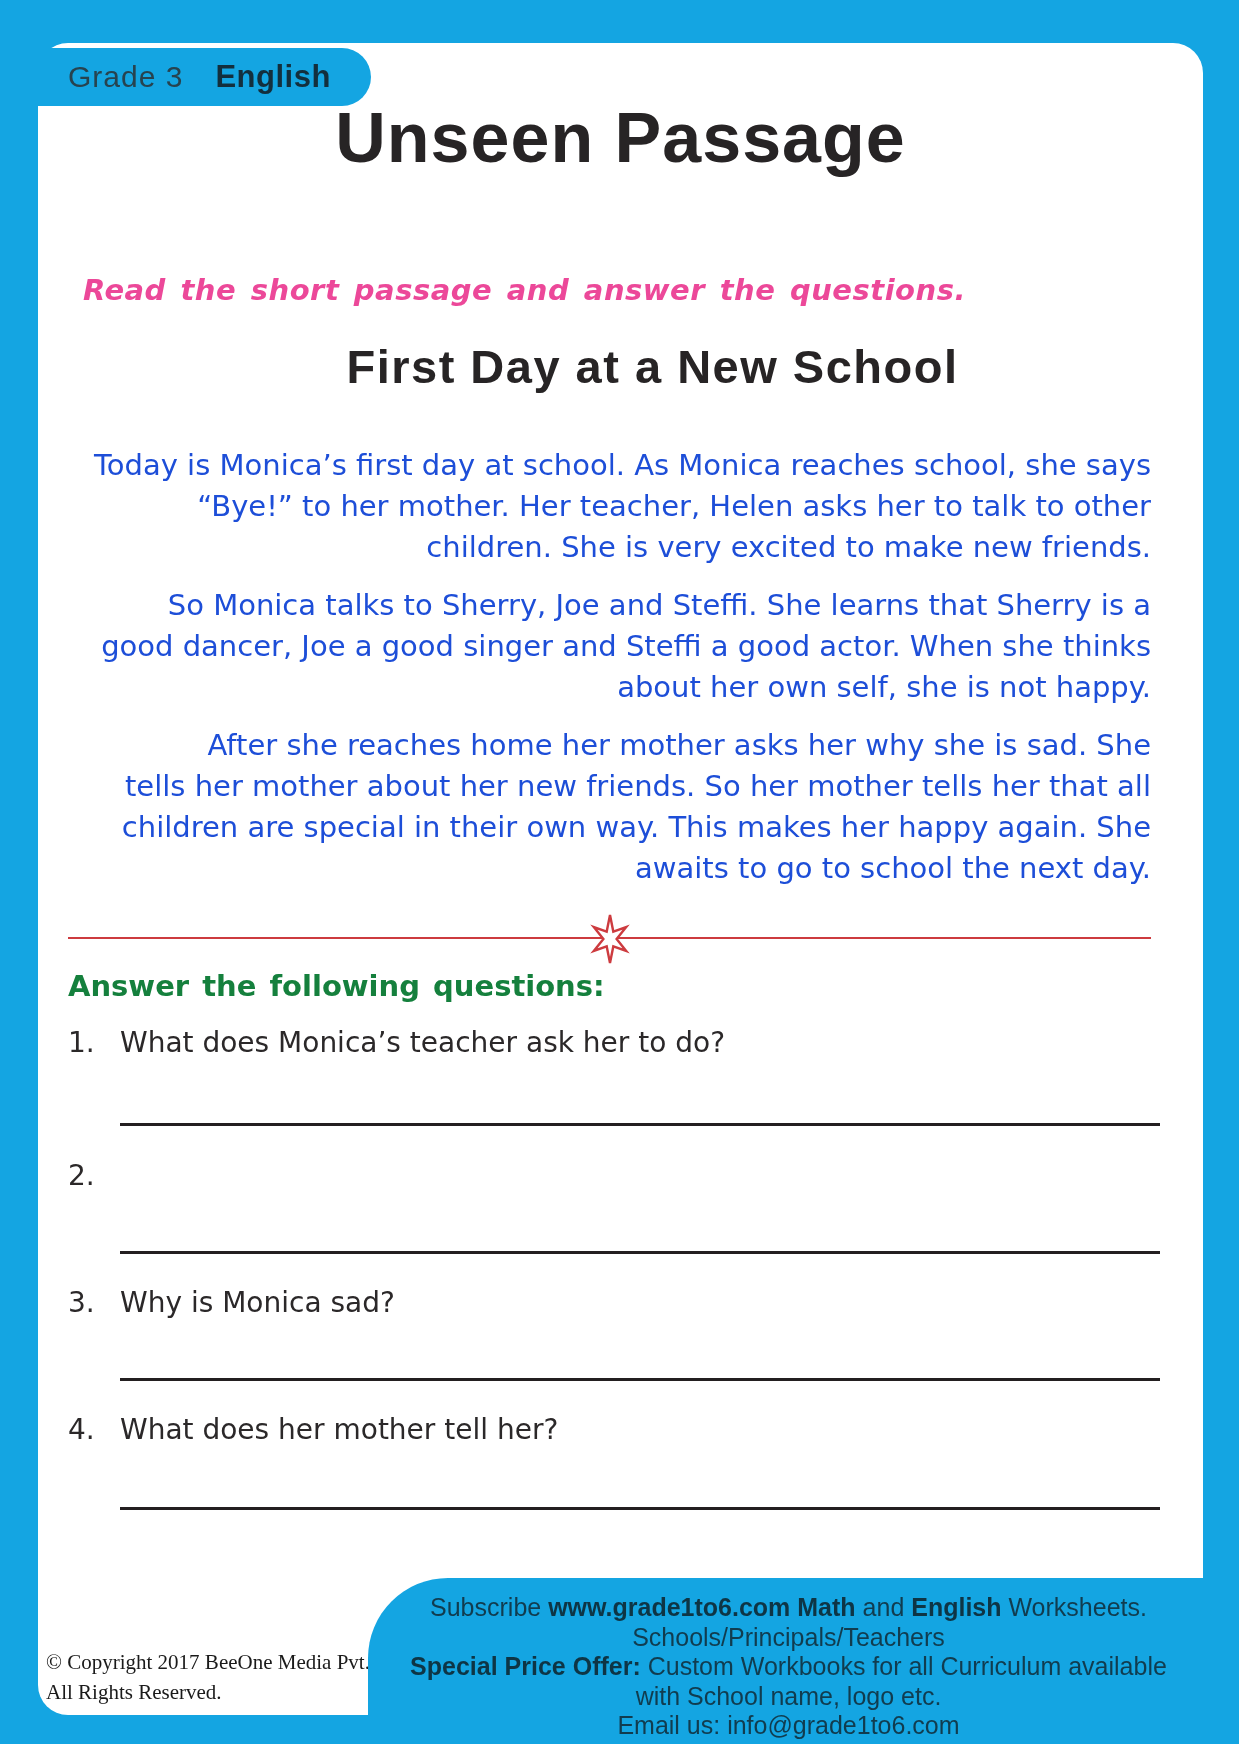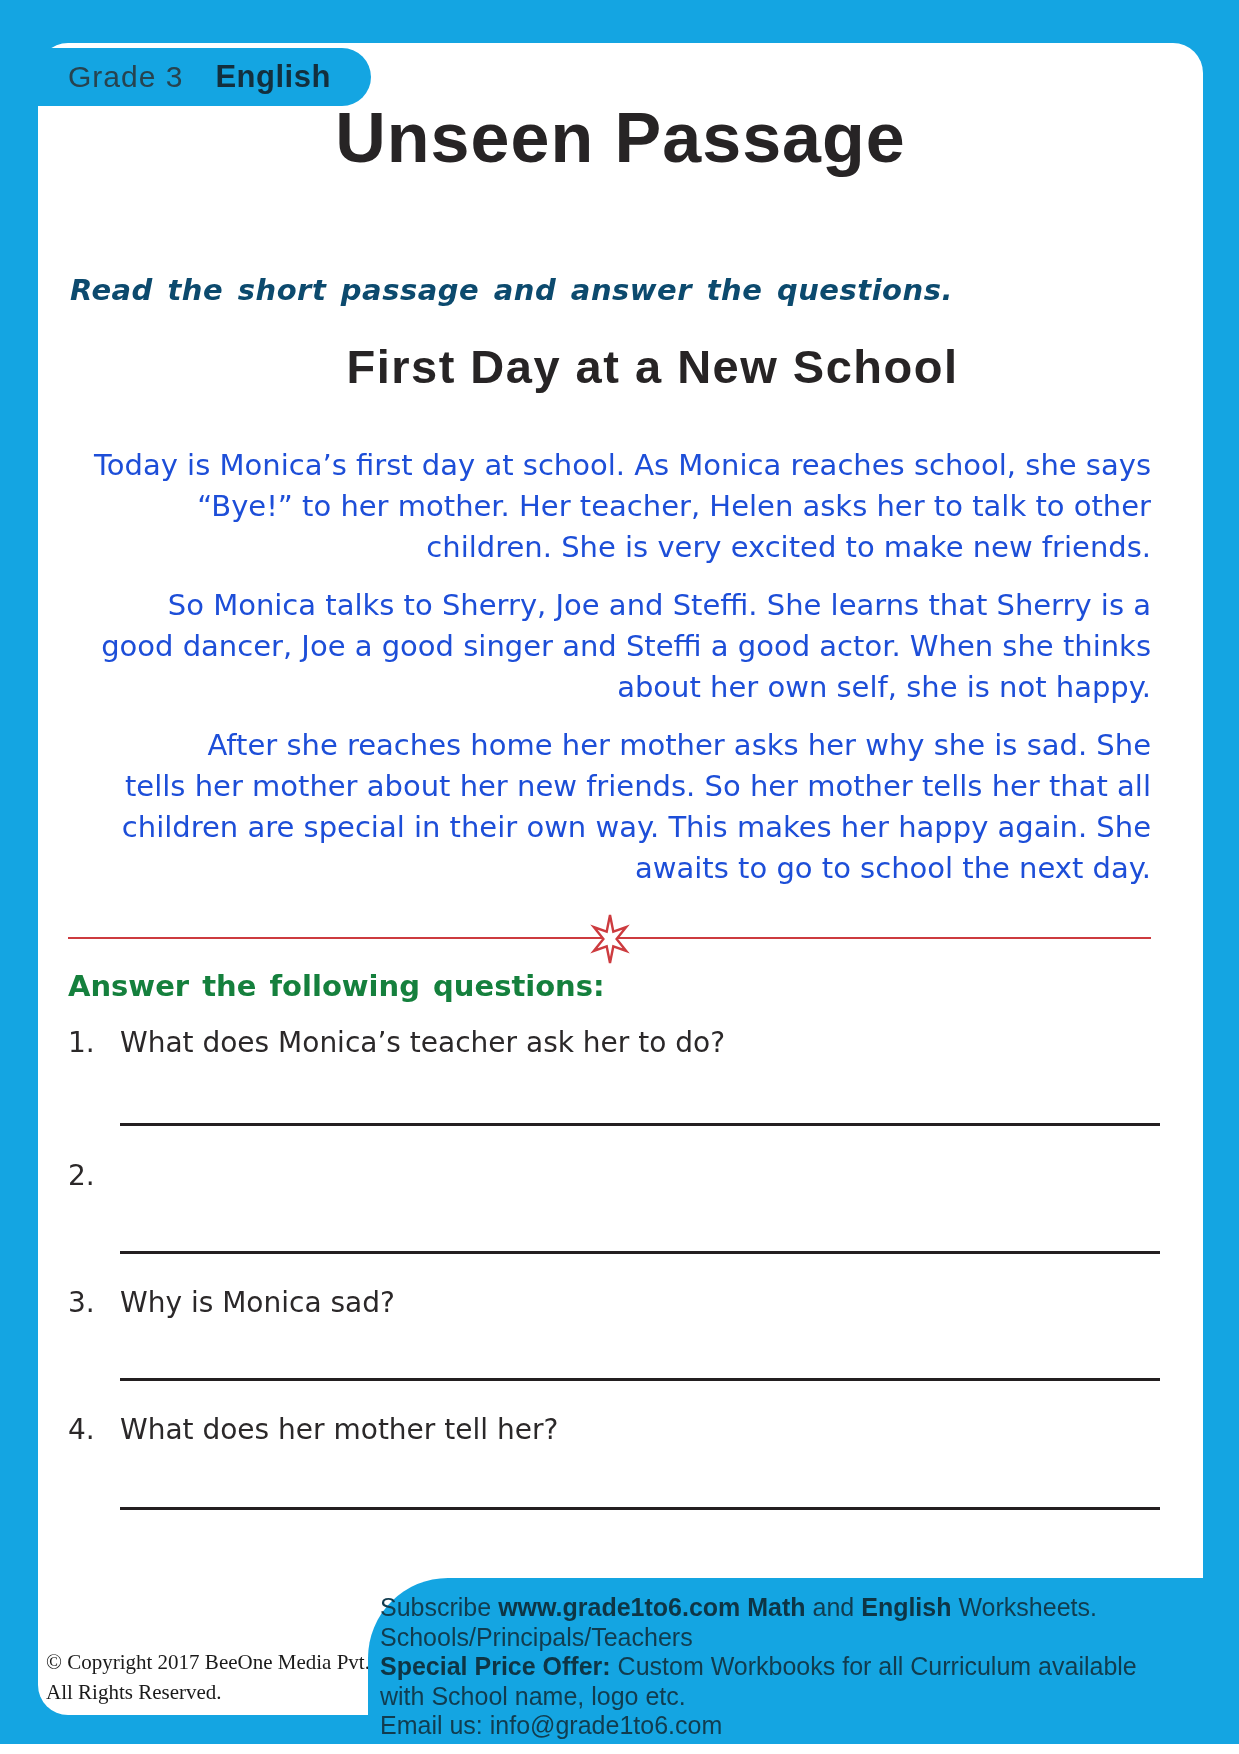--- a/index.html
+++ b/index.html
@@ -25,23 +25,23 @@
   }
   .badge .grade{font-size:30px;font-weight:400;color:#27434f;letter-spacing:1px;}
   .badge .subject{font-size:31px;font-weight:700;color:#132f3d;letter-spacing:.5px;}
   
   .title{
     position:absolute;top:52px;left:0;width:100%;
     text-align:center;color:#272425;
     font-size:70px;font-weight:700;line-height:86px;letter-spacing:1px;
   }
   .instruction{
-    position:absolute;top:230px;left:32px;
+    position:absolute;top:230px;left:45px;
     font-family:"DejaVu Sans",sans-serif;
-    font-size:29px;font-weight:700;font-style:italic;color:#0c4a6e;
+    font-size:29px;font-weight:700;font-style:italic;color:#ec4899;
     letter-spacing:.5px;word-spacing:4px;
   }
   .passage-title{
     position:absolute;top:296px;left:0;width:100%;text-align:center;
     font-size:47px;font-weight:700;color:#272425;letter-spacing:1.5px;margin-left:32px;
   }
   .passage{
     position:absolute;top:402px;left:30px;right:52px;
     font-family:"DejaVu Sans",sans-serif;
     font-size:29px;line-height:41px;color:#1d4ed8;text-align:right;
@@ -79,21 +79,21 @@
   .copyright{
     position:absolute;left:8px;top:1604px;
     font-family:"Liberation Serif",serif;
     font-size:21px;line-height:30px;color:#1a1a1a;
   }
   
   .footer{
     position:absolute;left:368px;top:1578px;right:0;bottom:0;
     background:#14a5e2;border-top-left-radius:80px;
     color:#113c4f;
-    font-size:25px;line-height:29.5px;text-align:left;
+    font-size:25px;line-height:29.5px;text-align:center;
     padding:15px 42px 0 12px;box-sizing:border-box;
   }
   .footer b{font-weight:700;color:#0e3545;}
 </style>
 </head>
 <body>
 
 <div class="page">
   <div class="panel">
 

